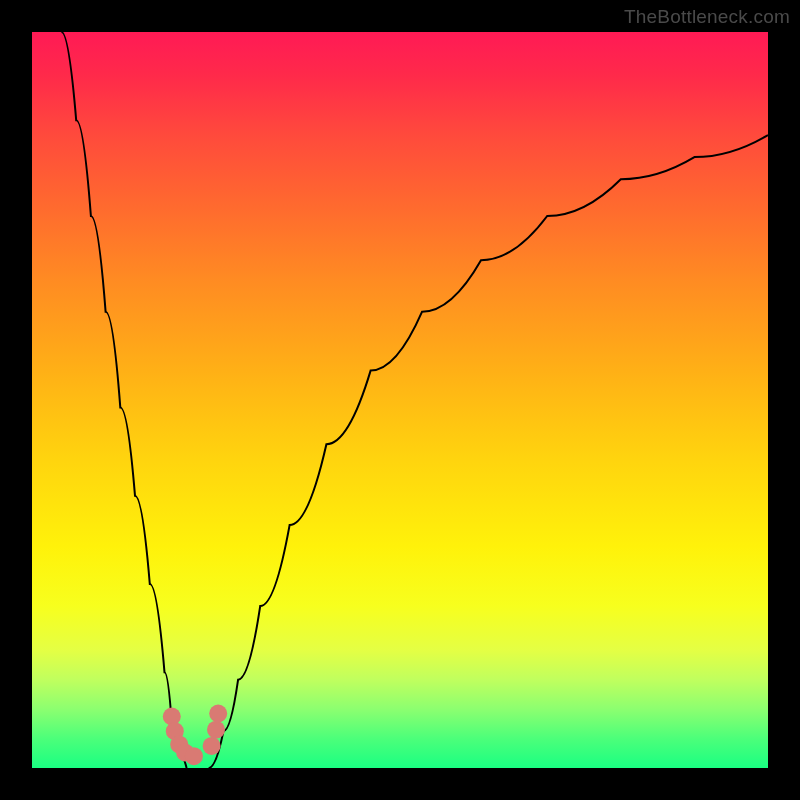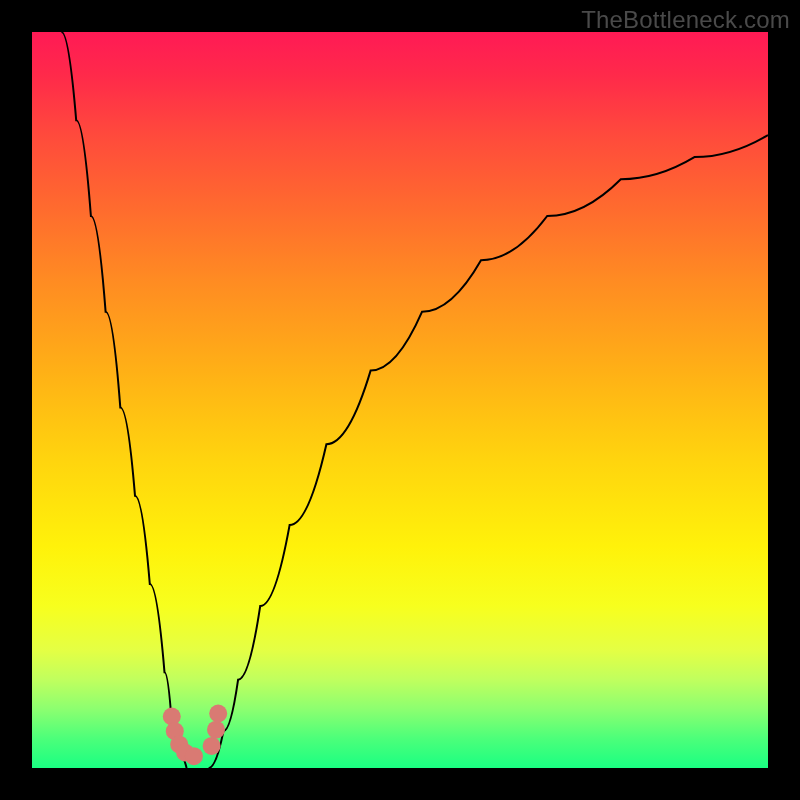--- a/index.html
+++ b/index.html
@@ -55,21 +55,21 @@
     top: 0;
     left: 0;
     width: 736px;
     height: 736px;
   }
   .watermark {
     position: absolute;
     top: 6px;
     right: 10px;
     color: #4a4a4a;
-    font-size: 24px;
+    font-size: 19px;
     letter-spacing: 0.2px;
   }
   .marker {
     fill: #d97a73;
     stroke: none;
   }
   .curve {
     fill: none;
     stroke: #000;
     stroke-width: 2;

